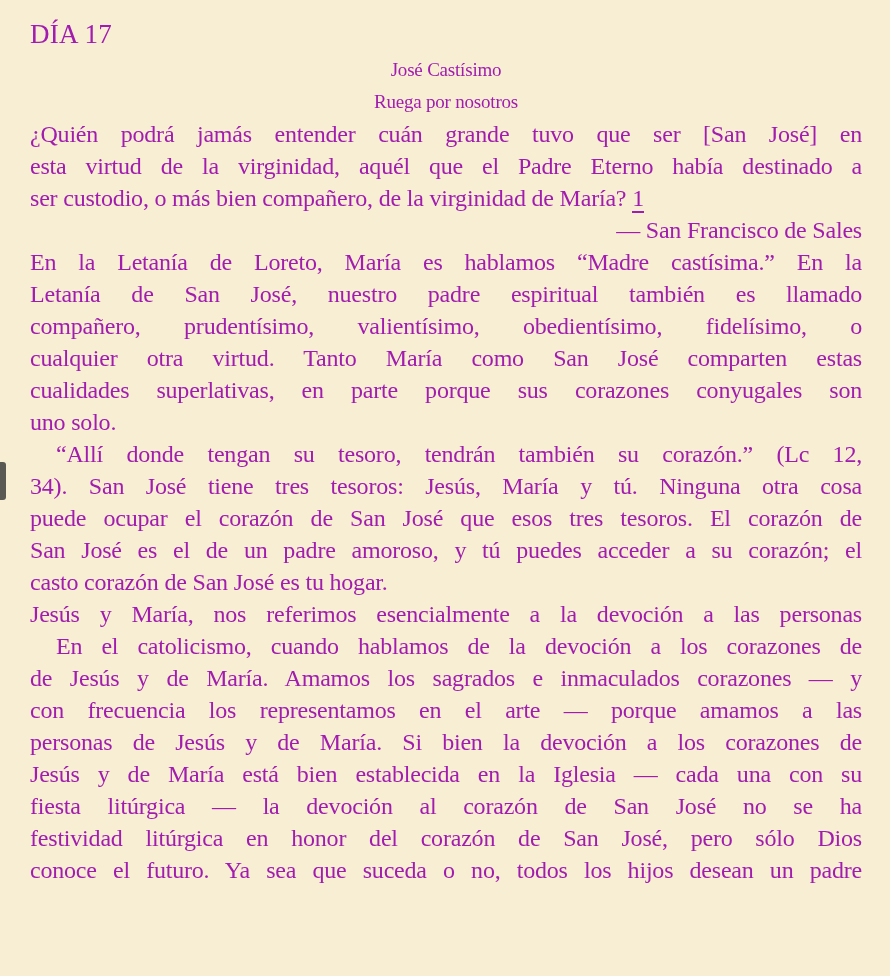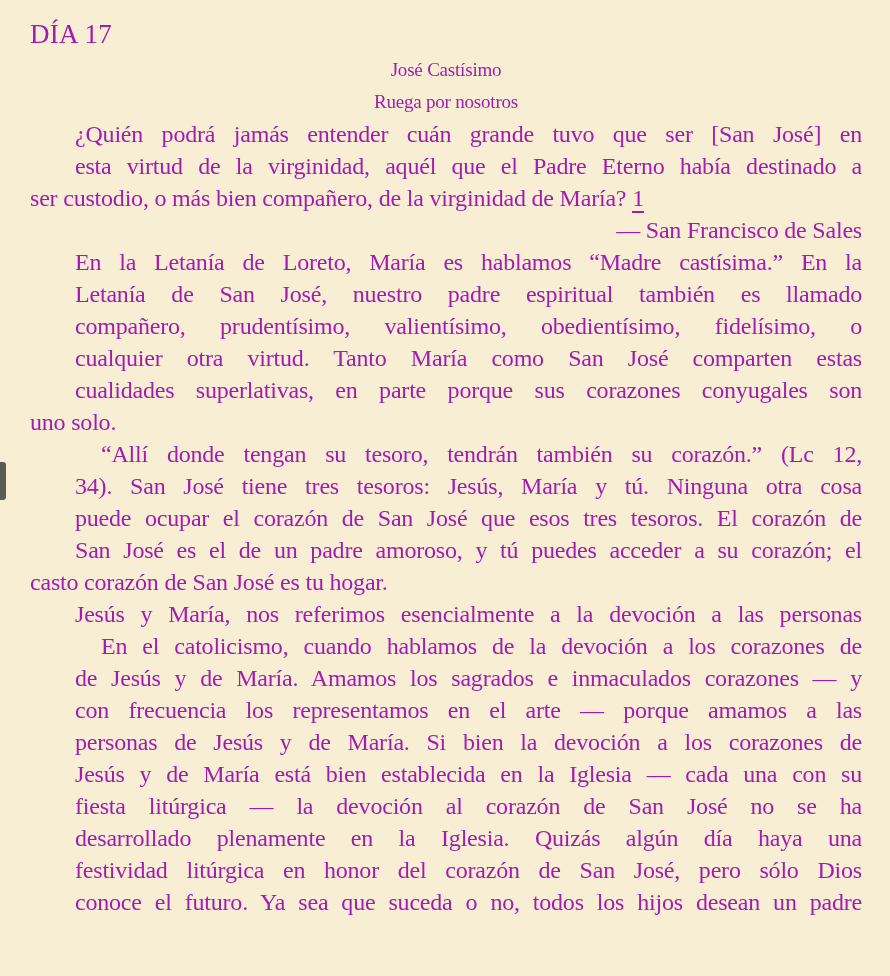--- a/index.html
+++ b/index.html
@@ -19,21 +19,21 @@
     color: #423d35;
   }
   .line {
     height: 32px;
     line-height: 32px;
     font-size: 24px;
     letter-spacing: -0.2px;
     white-space: normal;
     overflow: hidden;
   }
-  .line.align-justify { text-align: justify; text-align-last: justify; margin-left: 45px; }
+  .line.align-justify { text-align: justify; text-align-last: justify; }
   .line.align-left    { text-align: left; }
   .line.align-right   { text-align: right; font-family: Liberation Serif, serif; }
   .line.align-center  { text-align: center; }
   .line.indent        { padding-left: 26px; }
   .line.day {
     height: 38px;
     line-height: 36px;
     font-size: 27px;
     letter-spacing: 0.3px;
   }
@@ -130,22 +130,19 @@
       <div class="line align-justify">
     <span>personas de Jesús y de María. Si bien la devoción a los corazones de</span>
   </div>
       <div class="line align-justify">
     <span>Jesús y de María está bien establecida en la Iglesia — cada una con su</span>
   </div>
       <div class="line align-justify">
     <span>fiesta litúrgica — la devoción al corazón de San José no se ha</span>
   </div>
       <div class="line align-justify">
-    <span>desarrollado plenamente en la Iglesia. Quizás algún día haya una</span>
-  </div>
-      <div class="line align-justify">
     <span>festividad litúrgica en honor del corazón de San José, pero sólo Dios</span>
   </div>
       <div class="line align-justify">
     <span>conoce el futuro. Ya sea que suceda o no, todos los hijos desean un padre</span>
   </div>
     </div>
 </div>
 
 </body></html>

